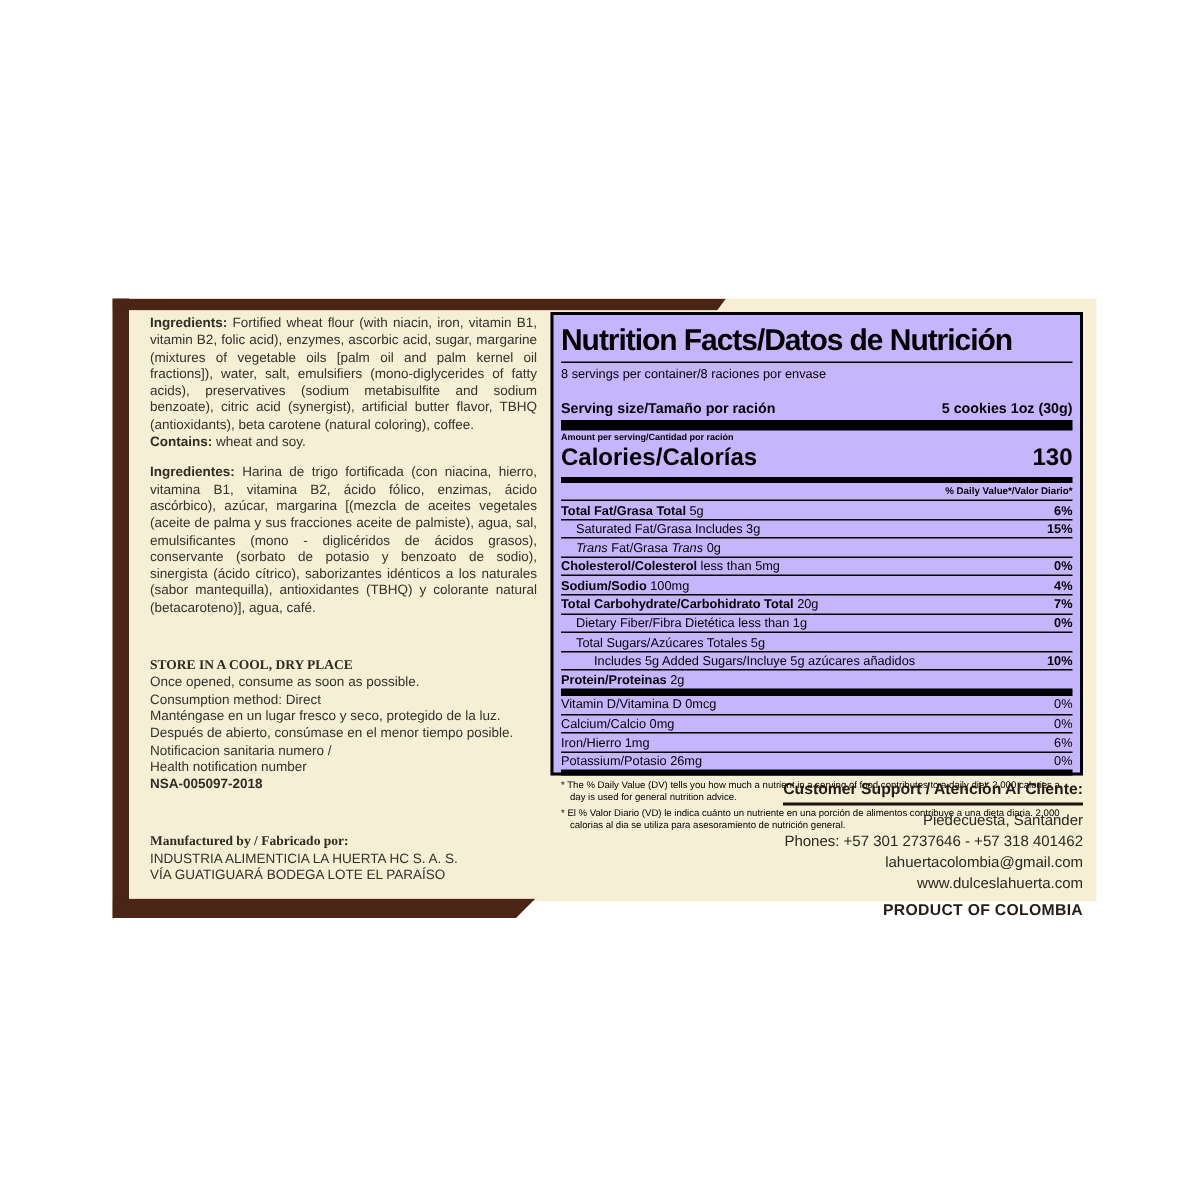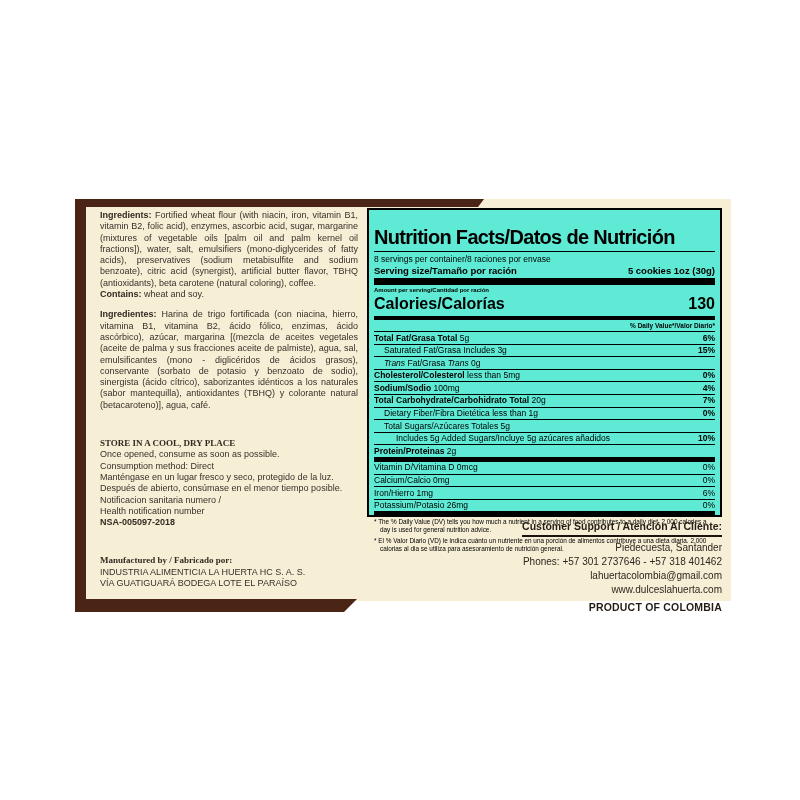--- a/index.html
+++ b/index.html
@@ -21,26 +21,26 @@
   .left-col { position:absolute; left:100px; top:210px; width:258px;
               color:#38302a; font-size:9px; line-height:11.3px; }
   .left-col p { text-align:justify; }
   .left-col b { font-weight:bold; color:#332a22; }
   .mt9  { margin-top:9px; }
   .mt13 { margin-top:27px;font-family:Liberation Serif, serif; }
   .store-title, .nsa, .mfg-title { font-weight:bold; color:#332a22; }
 
   
   .nf { position:absolute; left:367px; top:208px; width:355px; height:309px;
-        background:#5eead4; border:2px solid #000; padding:16px 5px 3px 5px; color:#000; }
+        background:#c4b5fd; border:2px solid #000; padding:6px 5px 3px 5px; color:#000; }
   .nf-title { font-size:20px; font-weight:bold; letter-spacing:-0.7px; white-space:nowrap;
               border-bottom:1px solid #000; padding-bottom:2px; }
   .nf-servings { font-size:8.5px; padding-top:2px; }
   .nf-servsize { display:flex; justify-content:space-between; font-weight:bold;
-                 font-size:9.5px; padding:1px 0 2px 0; }
+                 font-size:9.5px; padding:1px 0 2px 0;margin-top:12px; }
   .bar8 { height:7px; background:#000; }
   .bar5 { height:5px; background:#000; }
   .bar4 { height:4px; background:#000; }
   .nf-amount { font-size:6px; font-weight:bold; padding-top:2px; }
   .nf-cal { display:flex; justify-content:space-between; align-items:baseline; padding-bottom:1px; }
   .nf-cal-label { font-size:16px; font-weight:bold; }
   .nf-cal-value { font-size:16px; font-weight:bold; line-height:22px; }
   .nf-dvh { font-size:6.5px; font-weight:bold; text-align:right; padding:2px 0;
             border-bottom:1px solid #000; }
   .nrow, .vrow { display:flex; justify-content:space-between; font-size:8.5px;

